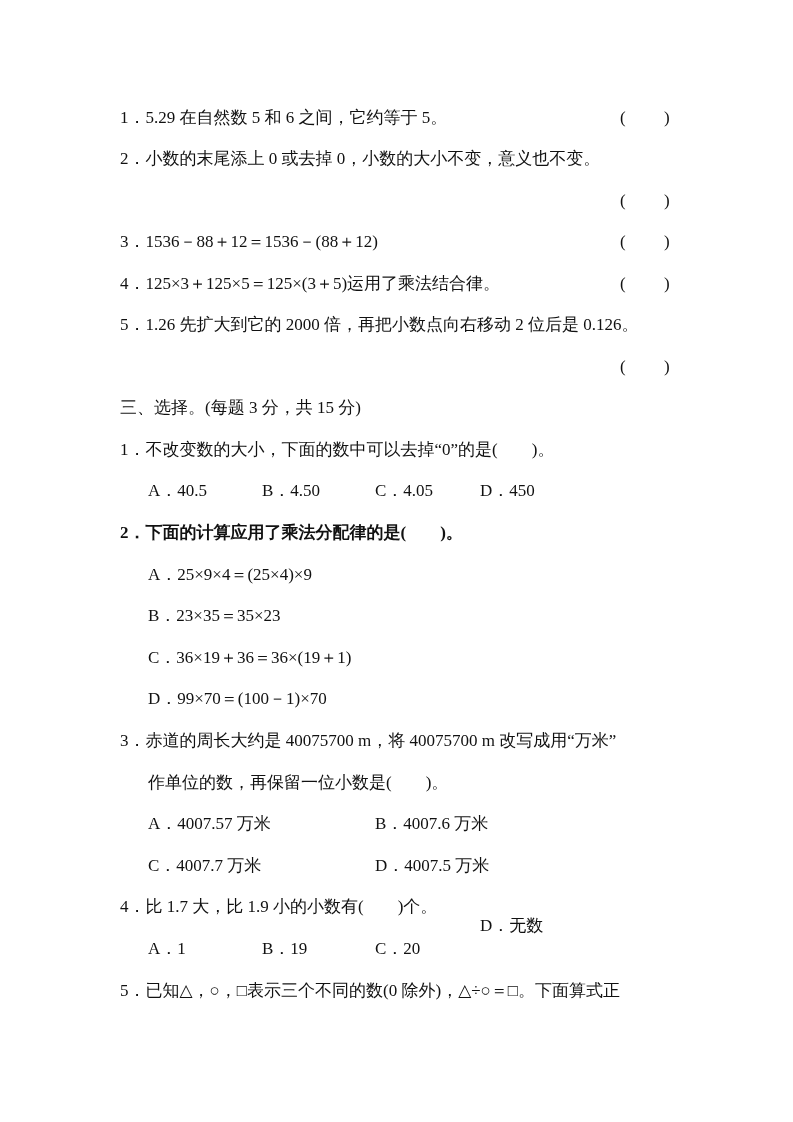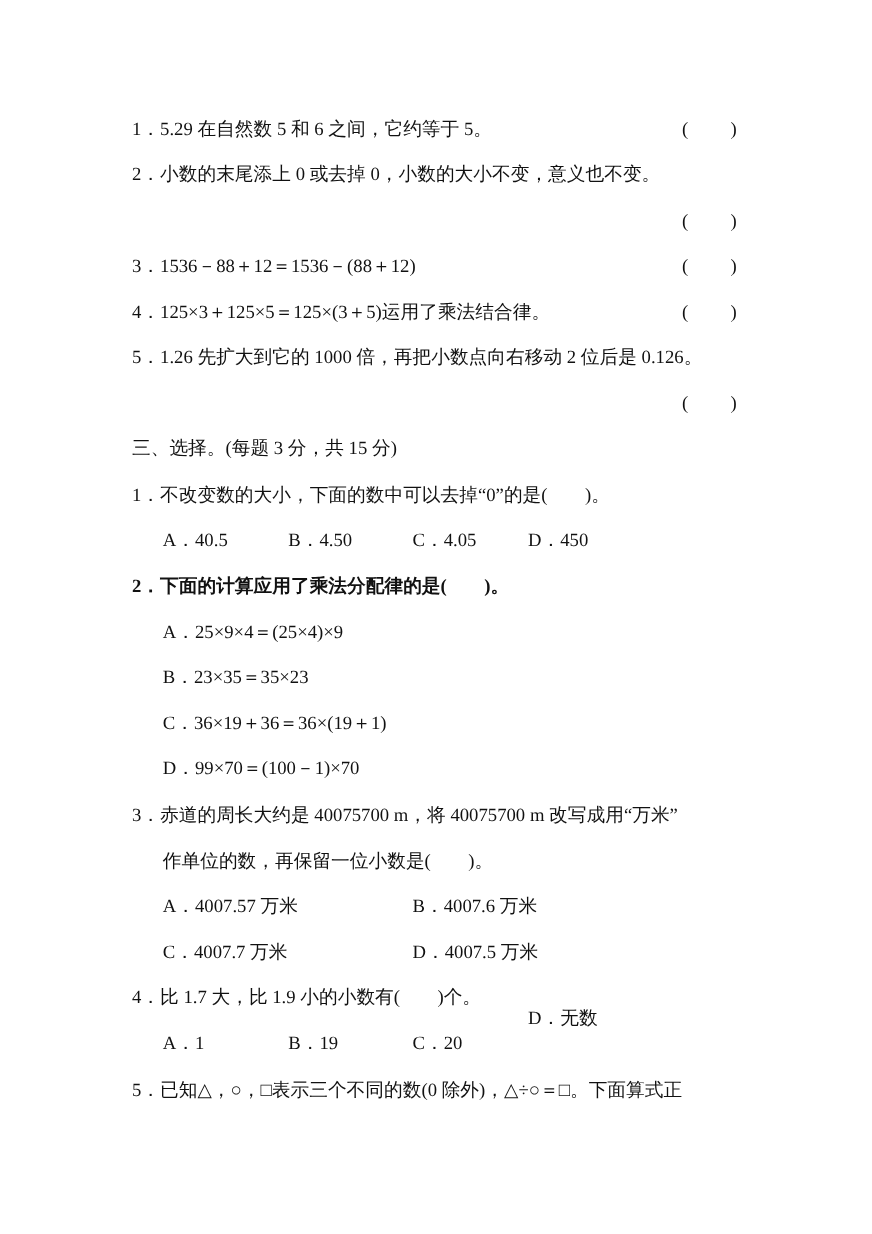--- a/index.html
+++ b/index.html
@@ -32,21 +32,21 @@
     <span class="l">(</span>
     <span class="r">)</span>
   </div>
 
 <div class="line" style="left:120px; top:274px;"><span class="num">4．</span><span>125×3＋125×5＝125×(3＋5)运用了乘法结合律。</span></div>
 <div class="paren" style="left:620px; top:274px;">
     <span class="l">(</span>
     <span class="r">)</span>
   </div>
 
-<div class="line" style="left:120px; top:315px;"><span class="num">5．</span><span>1.26 先扩大到它的 1000 倍，再把小数点向右移动 2 位后是 0.126。</span></div>
+<div class="line" style="left:120px; top:315px;"><span class="num">5．</span><span>1.26 先扩大到它的 2000 倍，再把小数点向右移动 2 位后是 0.126。</span></div>
 <div class="paren" style="left:620px; top:357px;">
     <span class="l">(</span>
     <span class="r">)</span>
   </div>
 
 <div class="line" style="left:120px; top:398px;">三、选择。(每题 3 分，共 15 分)</div>
 
 <div class="line" style="left:120px; top:440px;"><span class="num">1．</span><span>不改变数的大小，下面的数中可以去掉“0”的是(　　)。</span></div>
 <div class="opt" style="left:148px; top:481px;"><span>A．</span><span>40.5</span></div>
 <div class="opt" style="left:262px; top:481px;"><span>B．</span><span>4.50</span></div>

